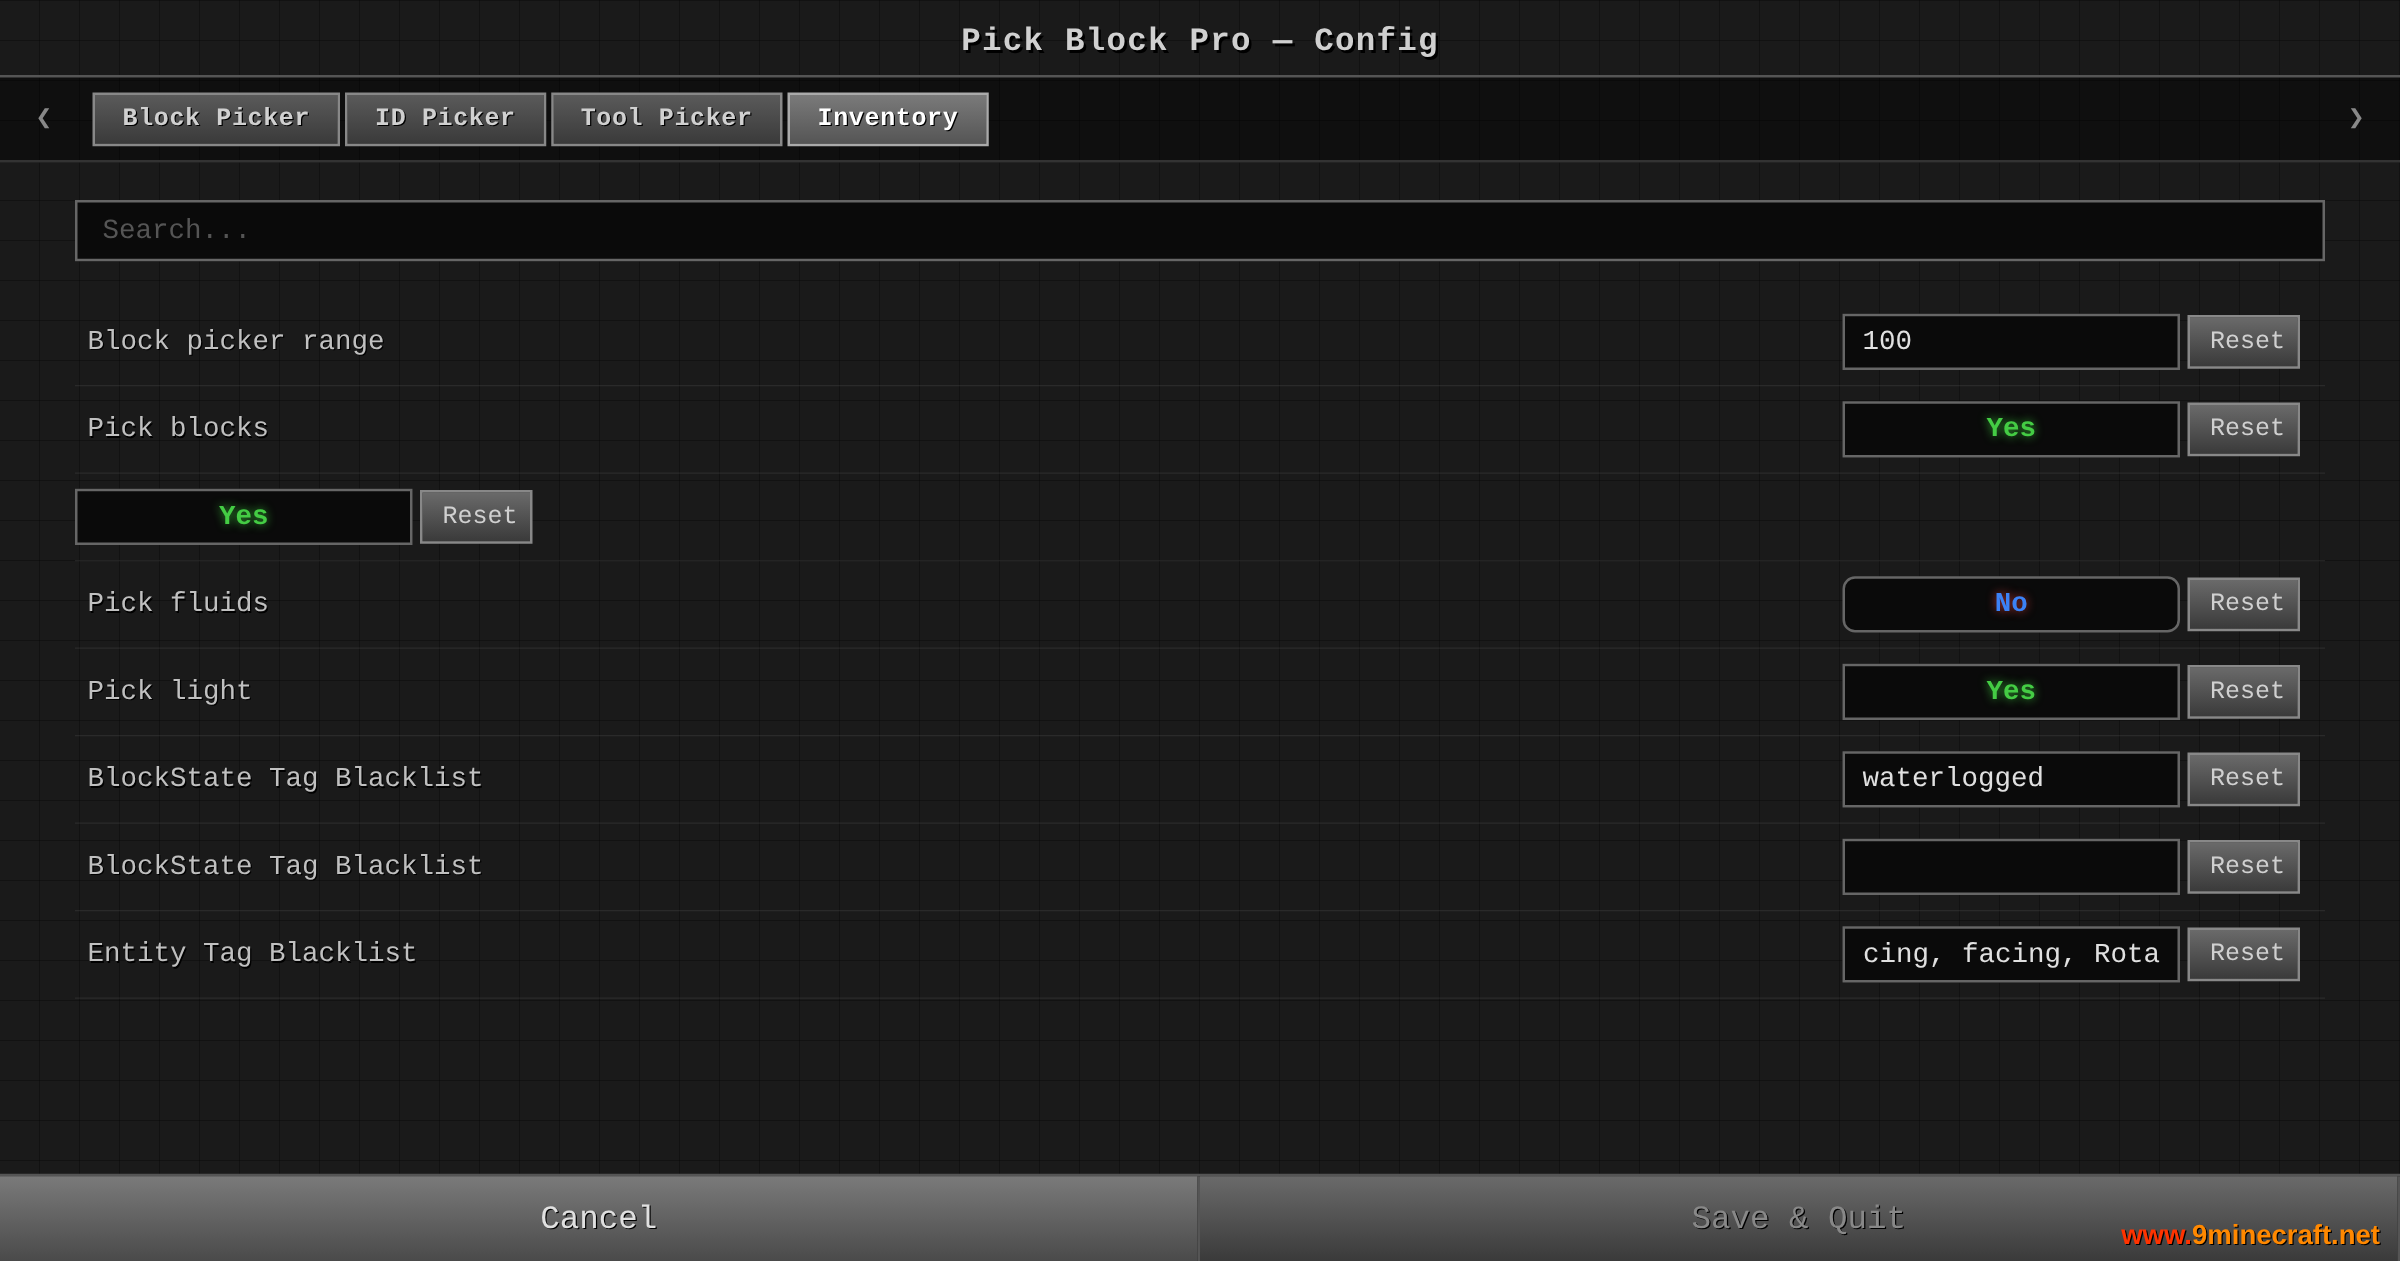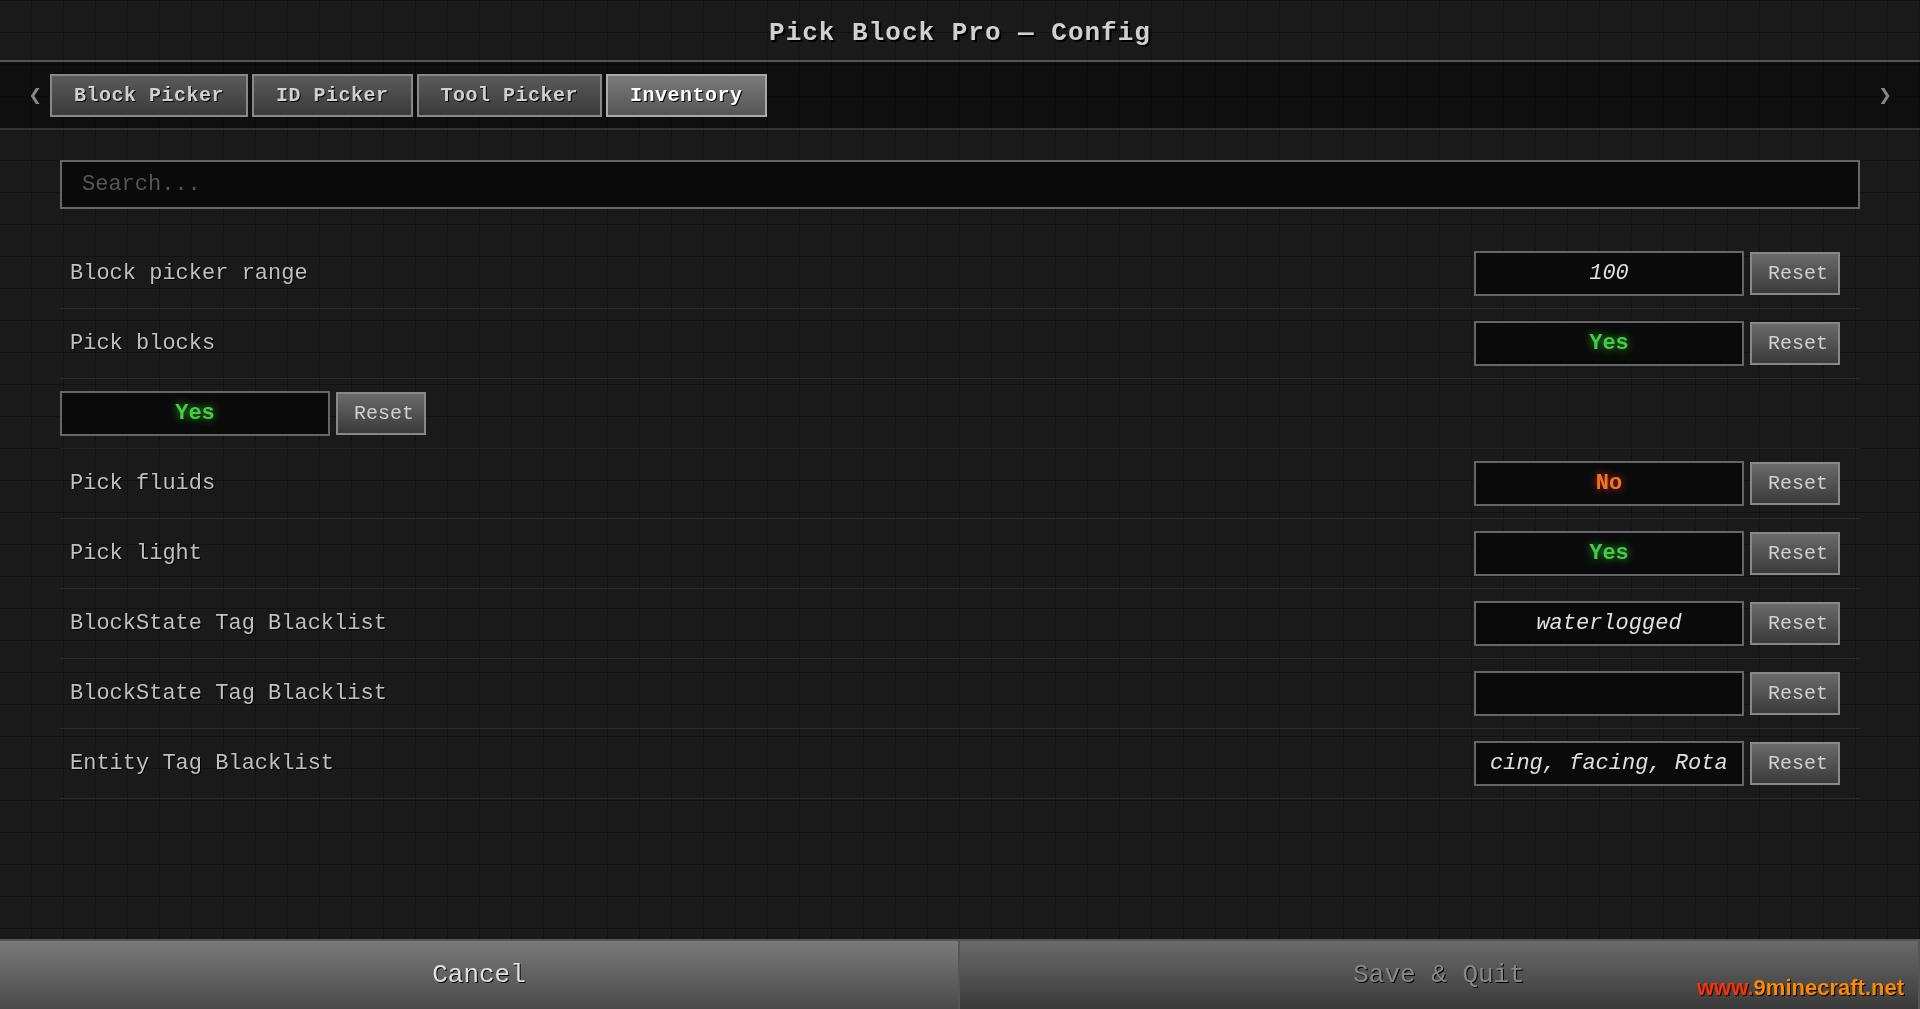--- a/index.html
+++ b/index.html
@@ -61,21 +61,21 @@
       flex-shrink: 0;
     }
 
     .nav-arrow.right {
       margin-left: auto;
     }
 
     .nav-tabs {
       display: flex;
       gap: 4px;
-      margin-left: 0;
+      margin-left: 24px;
       align-items: center;
     }
 
     .nav-tab {
       padding: 8px 22px;
       font-size: 20px;
       font-family: 'Courier New', monospace;
       font-weight: bold;
       cursor: pointer;
       border: 2px solid #888;
@@ -155,28 +155,28 @@
       text-align: center;
     }
 
     .config-value-box.yes {
       color: #44cc44;
       font-weight: bold;
       text-shadow: 0 0 8px #33aa33;
     }
 
     .config-value-box.no {
-      color: #f97316;
+      color: #3b82f6;
       font-weight: bold;
       text-shadow: 0 0 8px #aa3333;
+      border-radius: 10px;
     }
 
     .config-value-box.text-left {
-      text-align: center;
-      font-style: italic;
+      text-align: left;
     }
 
     .reset-btn {
       background: linear-gradient(180deg, #6a6a6a 0%, #3a3a3a 100%);
       border: 2px solid #888;
       color: #d0d0d0;
       font-size: 20px;
       font-family: 'Courier New', monospace;
       padding: 8px 16px;
       cursor: pointer;

